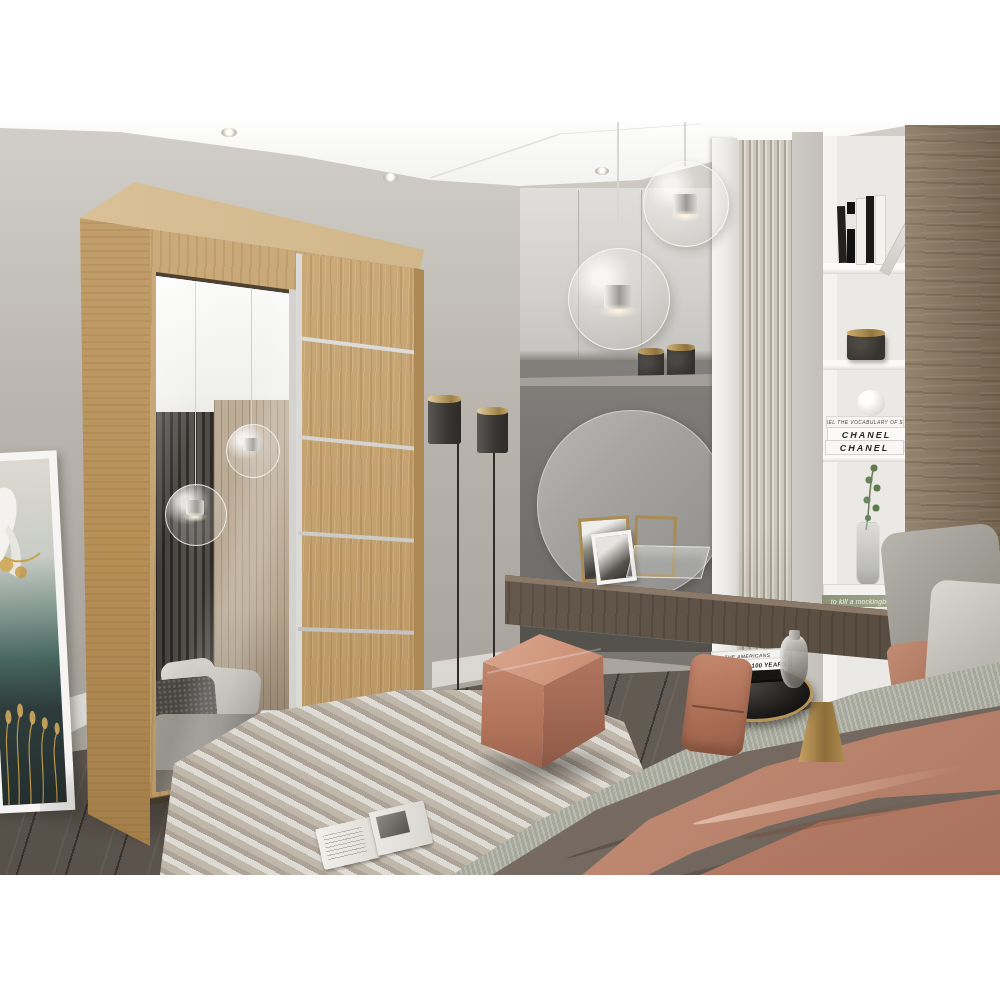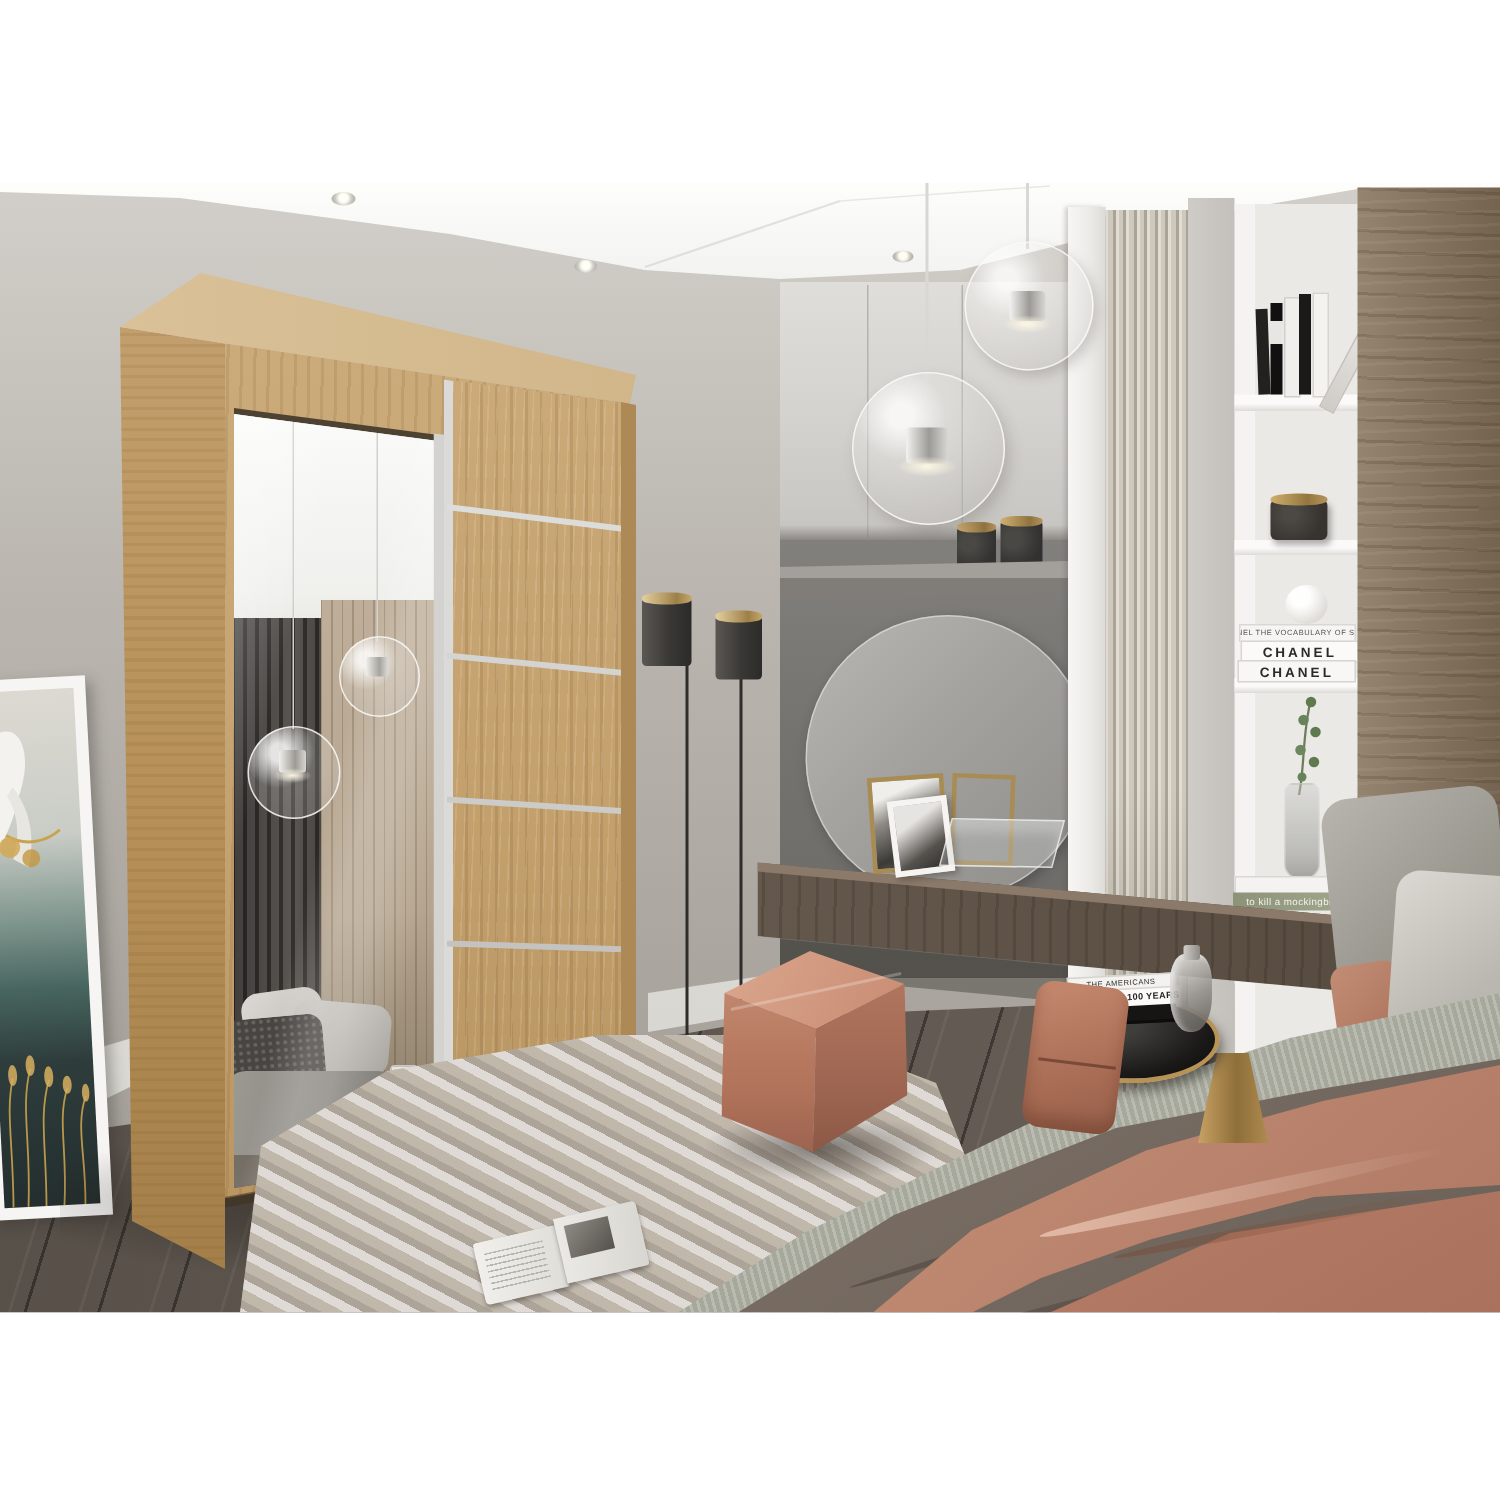--- a/index.html
+++ b/index.html
@@ -1,19 +1,19 @@
 <!DOCTYPE html>
 <html><head>
 <meta charset="utf-8">
 <style>
   html,body{margin:0;padding:0;background:#fff;}
   .page{position:relative;width:1000px;height:1000px;background:#fff;overflow:hidden;
         font-family:"Liberation Sans", sans-serif;}
   .photo{position:absolute;left:0;top:122px;width:1000px;height:753px;overflow:hidden;
-         background:linear-gradient(180deg,#d2cfca 0%,#bbb7b0 35%,#aaa69f 70%,#a19d96 100%);}
+         background:linear-gradient(180deg,#d2cfca 0%,#bbb7b0 35%,#aaa69f 70%,#a19d96 100%);font-style:italic;}
   .a{position:absolute;}
   .cp{position:absolute;left:0;top:0;width:1000px;height:753px;}
   .spine{display:flex;align-items:center;justify-content:center;overflow:hidden;white-space:nowrap;}
 </style>
 </head>
 <body>
 
 <div class="page">
   <div class="photo">
 

